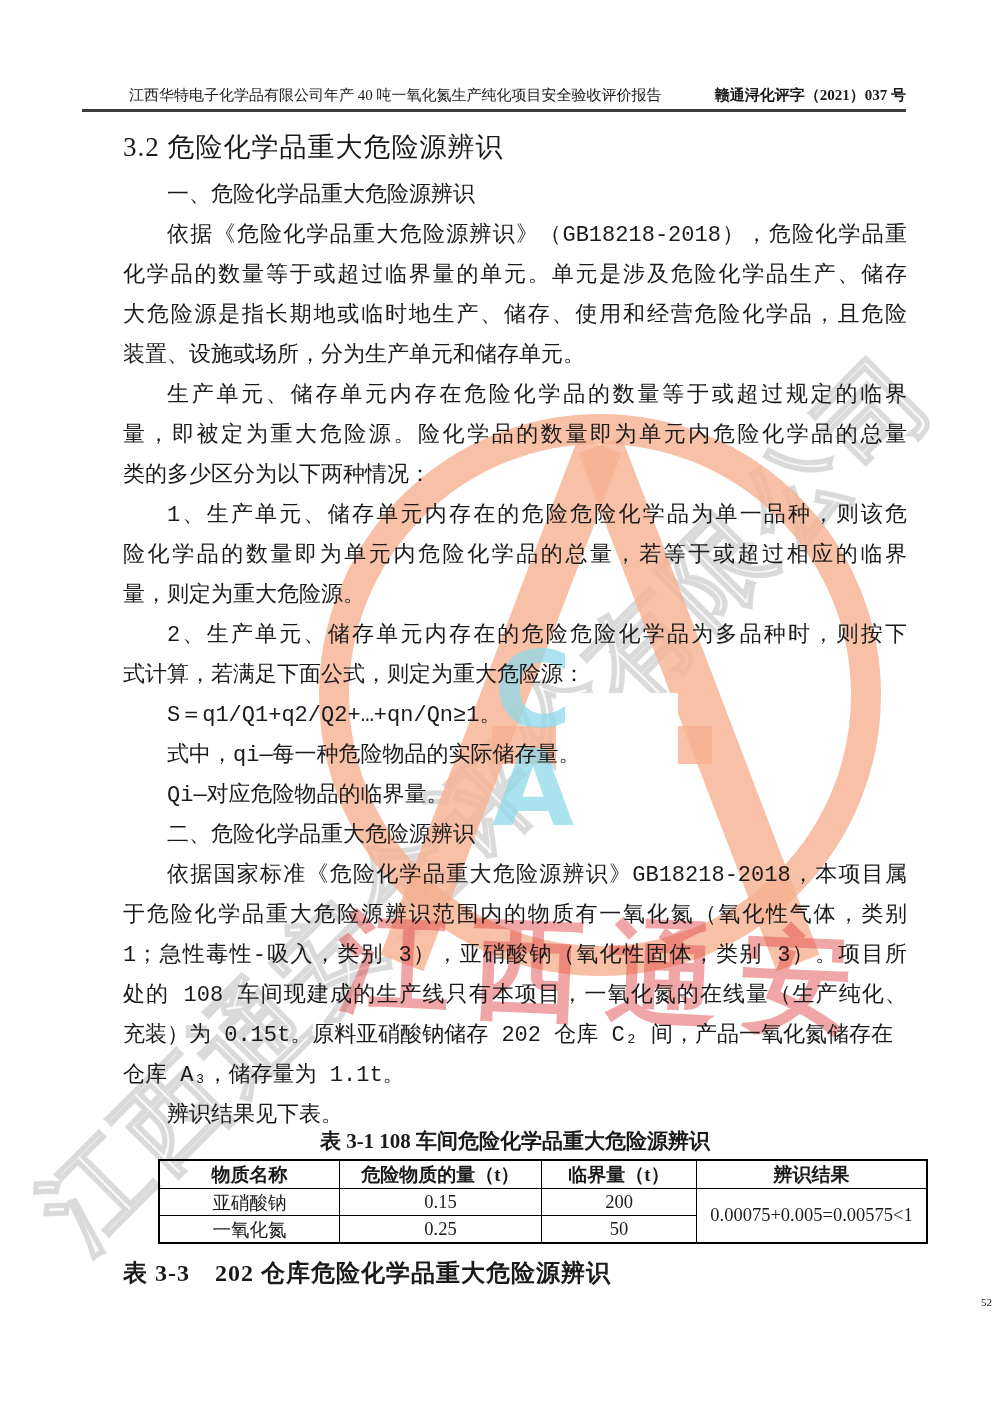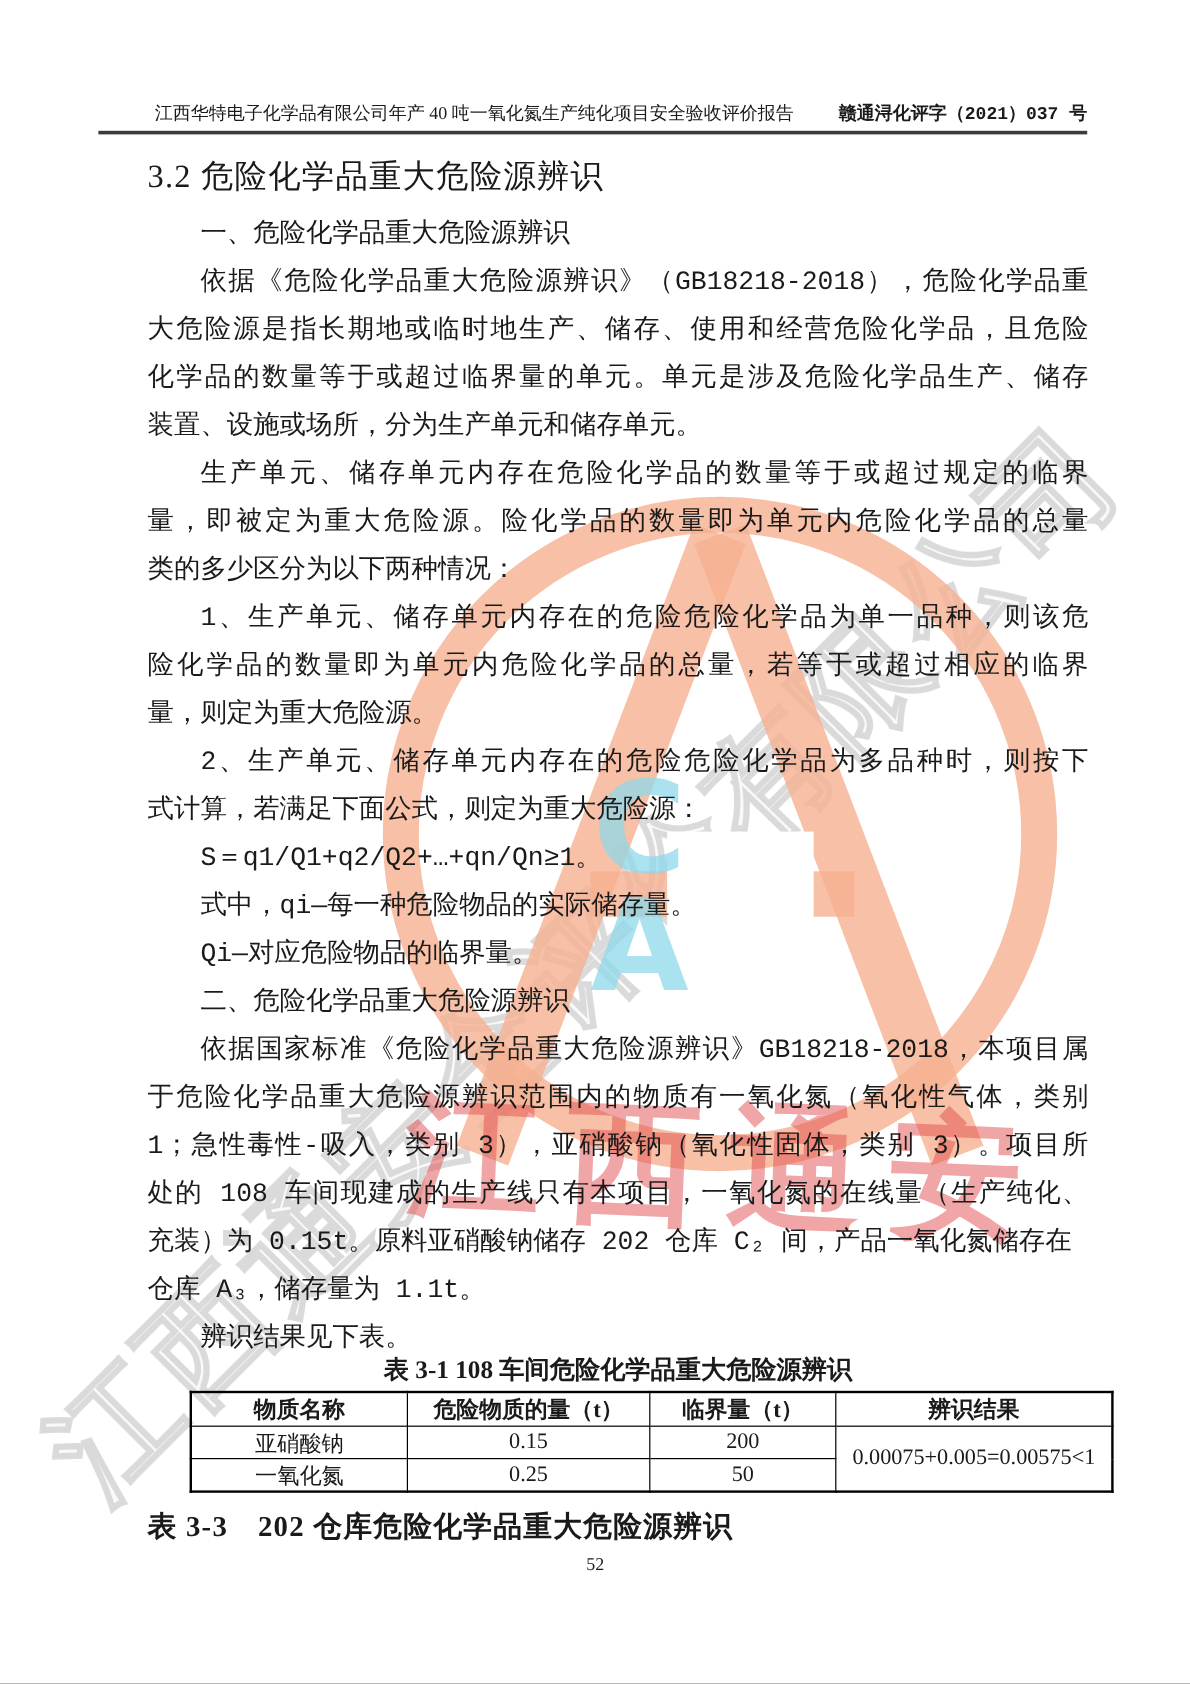--- a/index.html
+++ b/index.html
@@ -32,21 +32,21 @@
     font-size:112px;font-weight:bold;letter-spacing:22px;white-space:nowrap;
     transform:rotate(2.5deg);
     font-family:"Liberation Sans","DejaVu Sans",sans-serif;
   }
   
   .hdr{
     position:absolute;left:129px;right:86px;top:84px;z-index:2;
     display:flex;justify-content:space-between;align-items:baseline;
     font-size:15px;line-height:22px;white-space:nowrap;
   }
-  .hdr-right{font-weight:bold;font-family:Liberation Mono, monospace;}
+  .hdr-right{font-weight:bold;}
   .hdr-rule{
     position:absolute;left:82px;right:86px;top:109px;height:3px;
     background:#3c3c3c;z-index:2;
   }
   
   .content{position:absolute;left:123px;top:128px;width:784px;z-index:1;}
   .h1{
     font-size:27px;font-weight:normal;line-height:38px;margin:0 0 10px 0;
     letter-spacing:1px;
   }
@@ -71,21 +71,21 @@
   }
   table.t32{border:2px solid #000;margin-left:35px;}
   table.t32 th{font-size:19px;font-weight:bold;height:27px;}
   table.t32 td{font-size:18.5px;height:26px;font-weight:normal;}
   .tbl33-cap{
     text-align:left;font-weight:bold;font-size:24px;line-height:30px;
     margin-top:14px;letter-spacing:1px;
   }
   .footer{
     position:absolute;left:0;right:0;top:1296px;z-index:1;
-    text-align:center;font-size:15px;
+    text-align:right;font-size:11px;
   }
 </style>
 </head>
 <body>
 
 <div class="page">
 
   <div class="wm-layer">
     <div class="wm-diag">江西通安全评价有限公司</div>
 
@@ -112,22 +112,22 @@
     <span class="hdr-right">赣通浔化评字（2021）037 号</span>
   </div>
   <div class="hdr-rule"></div>
 
   <div class="content">
     <div class="h1">3.2 危险化学品重大危险源辨识</div>
 
     <div id="body-lines">
         <div class="bline ind last">一、危险化学品重大危险源辨识</div>
         <div class="bline ind">依据《危险化学品重大危险源辨识》（GB18218-2018），危险化学品重</div>
+        <div class="bline">化学品的数量等于或超过临界量的单元。单元是涉及危险化学品生产、储存</div>
         <div class="bline">大危险源是指长期地或临时地生产、储存、使用和经营危险化学品，且危险</div>
-        <div class="bline">化学品的数量等于或超过临界量的单元。单元是涉及危险化学品生产、储存</div>
         <div class="bline last">装置、设施或场所，分为生产单元和储存单元。</div>
         <div class="bline ind">生产单元、储存单元内存在危险化学品的数量等于或超过规定的临界</div>
         <div class="bline">量，即被定为重大危险源。险化学品的数量即为单元内危险化学品的总量</div>
         <div class="bline last">类的多少区分为以下两种情况：</div>
         <div class="bline ind">1、生产单元、储存单元内存在的危险危险化学品为单一品种，则该危</div>
         <div class="bline">险化学品的数量即为单元内危险化学品的总量，若等于或超过相应的临界</div>
         <div class="bline last">量，则定为重大危险源。</div>
         <div class="bline ind">2、生产单元、储存单元内存在的危险危险化学品为多品种时，则按下</div>
         <div class="bline last">式计算，若满足下面公式，则定为重大危险源：</div>
         <div class="bline ind last">S＝q1/Q1+q2/Q2+…+qn/Qn≥1。</div>

